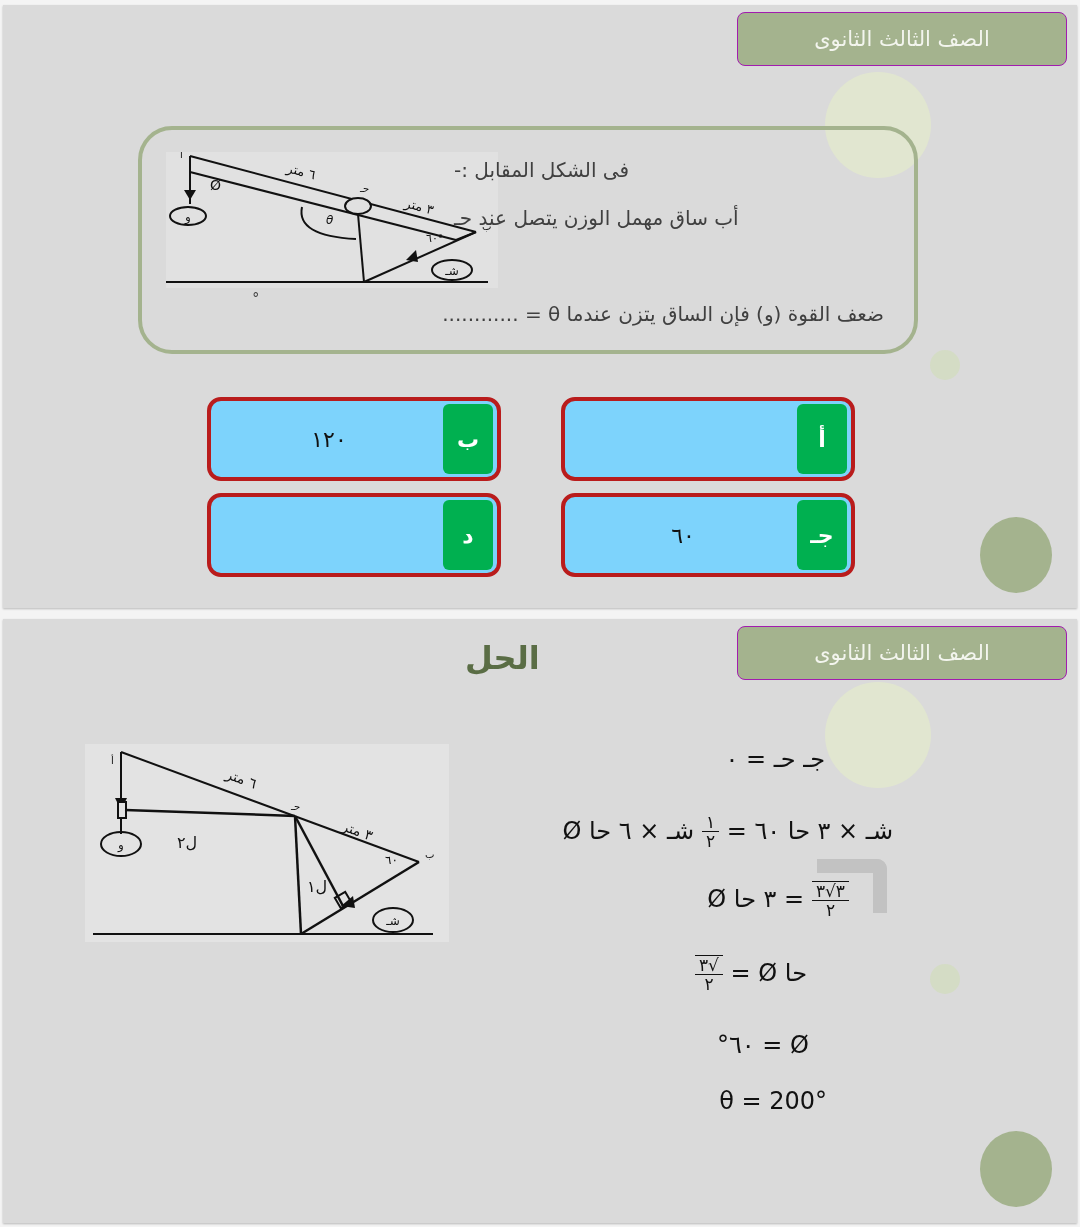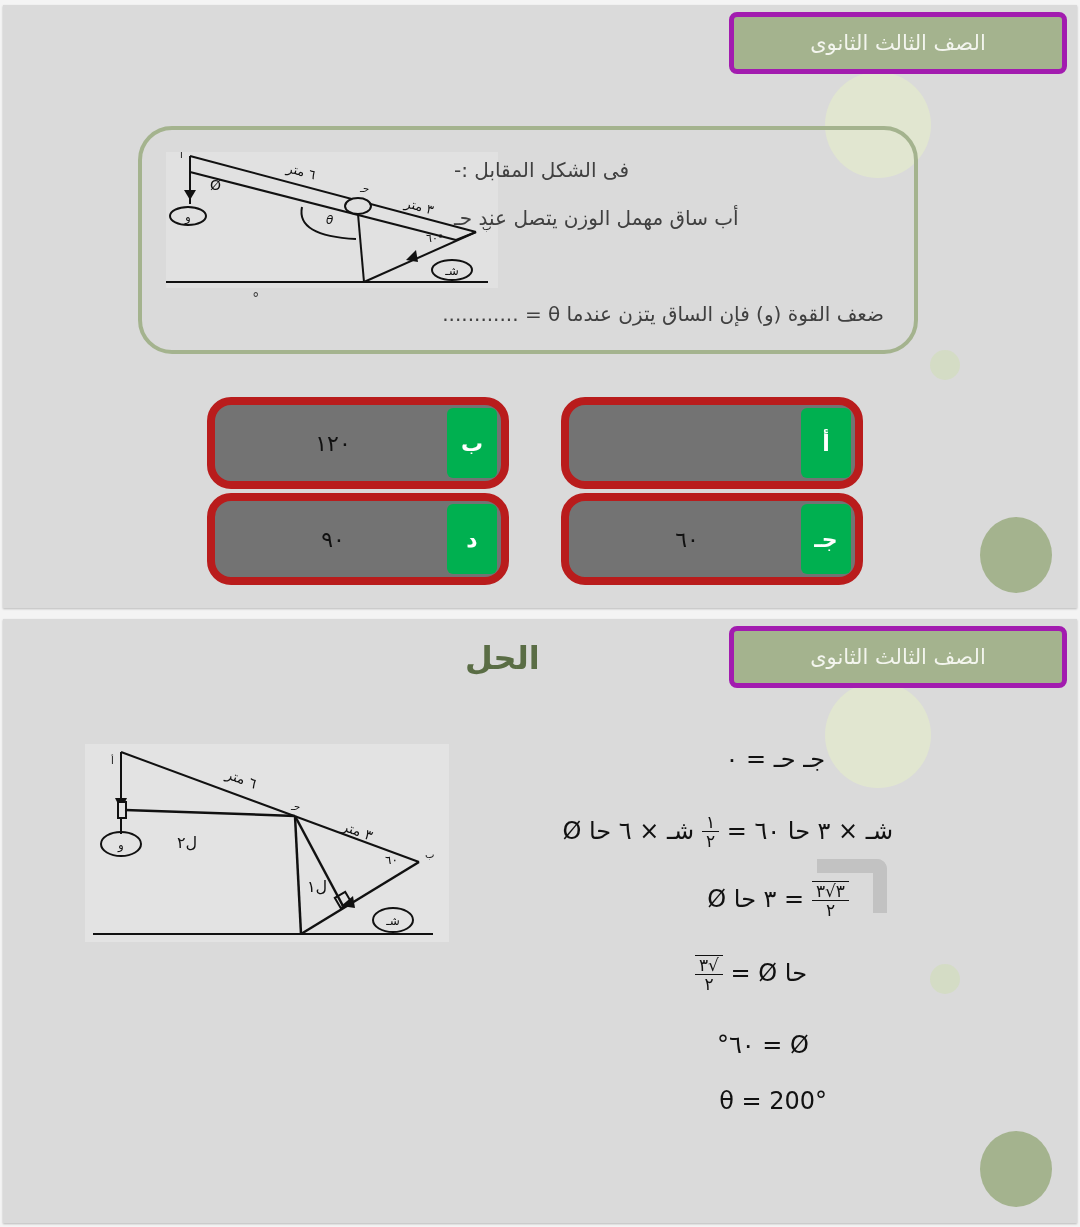--- a/index.html
+++ b/index.html
@@ -1,33 +1,33 @@
 <!DOCTYPE html>
 <html><head>
 <meta charset="utf-8">
 <style>
   html,body{margin:0;padding:0;}
   body{width:1080px;height:1227px;background:#f4f4f4;position:relative;overflow:hidden;font-family:"DejaVu Sans",sans-serif;}
   .slide{position:absolute;left:3px;width:1074px;background:#dadada;box-shadow:0 1px 2px rgba(0,0,0,0.25);overflow:hidden;}
   #slide1{top:5px;height:603px;}
   #slide2{top:619px;height:604px;}
-  .grade-banner{position:absolute;right:10px;width:328px;height:52px;background:#a4b38e;border:5px solid #a21caf;border-radius:8px;color:#f3f5ee;font-size:21px;display:flex;align-items:center;justify-content:center;direction:rtl;}
+  .grade-banner{position:absolute;right:10px;width:328px;height:52px;background:#a4b38e;border:1px solid #a21caf;border-radius:8px;color:#f3f5ee;font-size:21px;display:flex;align-items:center;justify-content:center;direction:rtl;}
   .deco{position:absolute;border-radius:50%;}
   .deco-light{background:#e1e6d0;}
   .deco-small{background:#d4dcc5;}
   .deco-big{background:#a4b38e;}
 
   .question-box{position:absolute;left:135px;top:121px;width:772px;height:220px;border:4px solid #a4b38e;border-radius:34px;}
   .q-figure{position:absolute;left:24px;top:22px;width:332px;height:136px;background:#e1e1e1;}
   .q-text{position:absolute;right:30px;top:16px;width:430px;direction:rtl;text-align:left;font-size:20px;line-height:48px;color:#404040;}
   .q-line{white-space:nowrap;}
   .q-line.last{position:absolute;right:0;top:144px;white-space:nowrap;}
   .deg-mark{position:absolute;left:-190px;top:-16px;font-size:14px;}
 
-  .option{position:absolute;width:286px;height:76px;border:8px solid #b91c1c;border-radius:24px;background:#737373;}
+  .option{position:absolute;width:286px;height:76px;border:4px solid #b91c1c;border-radius:14px;background:#7dd3fc;}
   .opt-value{position:absolute;left:0;top:0;width:236px;height:76px;display:flex;align-items:center;justify-content:center;font-size:22px;color:#111;}
   .opt-letter{position:absolute;right:4px;top:3px;width:50px;height:70px;background:#00b050;border-radius:6px;color:#fff;font-size:22px;font-weight:bold;display:flex;align-items:center;justify-content:center;}
 
   .solution-title{position:absolute;left:462px;top:20px;font-size:32px;font-weight:bold;color:#5a6d45;direction:rtl;}
   .sol-figure{position:absolute;left:82px;top:125px;width:364px;height:198px;background:#e3e3e3;}
   .step{position:absolute;direction:rtl;font-size:24px;color:#111;white-space:nowrap;}
   .gray-bracket{position:absolute;left:814px;top:240px;width:56px;height:40px;border-top:14px solid #c2c2c2;border-right:14px solid #c2c2c2;border-radius:0 10px 0 0;}
   .frac{display:inline-flex;flex-direction:column;align-items:center;vertical-align:middle;font-size:17px;line-height:18px;}
   .frac .num{border-bottom:1.5px solid #111;padding:0 4px;}
   .rt{border-top:1.5px solid #111;}
@@ -93,21 +93,20 @@
   </div>
   <div class="option" style="left:204px;top:392px;">
     <div class="opt-value">١٢٠</div>
     <div class="opt-letter">ب</div>
   </div>
   <div class="option" style="left:558px;top:488px;">
     <div class="opt-value">٦٠</div>
     <div class="opt-letter">جـ</div>
   </div>
   <div class="option" style="left:204px;top:488px;">
-    <div class="opt-value">٩٠</div>
     <div class="opt-letter">د</div>
   </div>
 </div>
 
 <div class="slide" id="slide2">
   <div class="deco deco-light" style="left:822px;top:63px;width:106px;height:106px;"></div>
   <div class="deco deco-small" style="left:927px;top:345px;width:30px;height:30px;"></div>
   <div class="deco deco-big" style="left:977px;top:512px;width:72px;height:76px;"></div>
 
   <div class="grade-banner" style="top:7px;">

